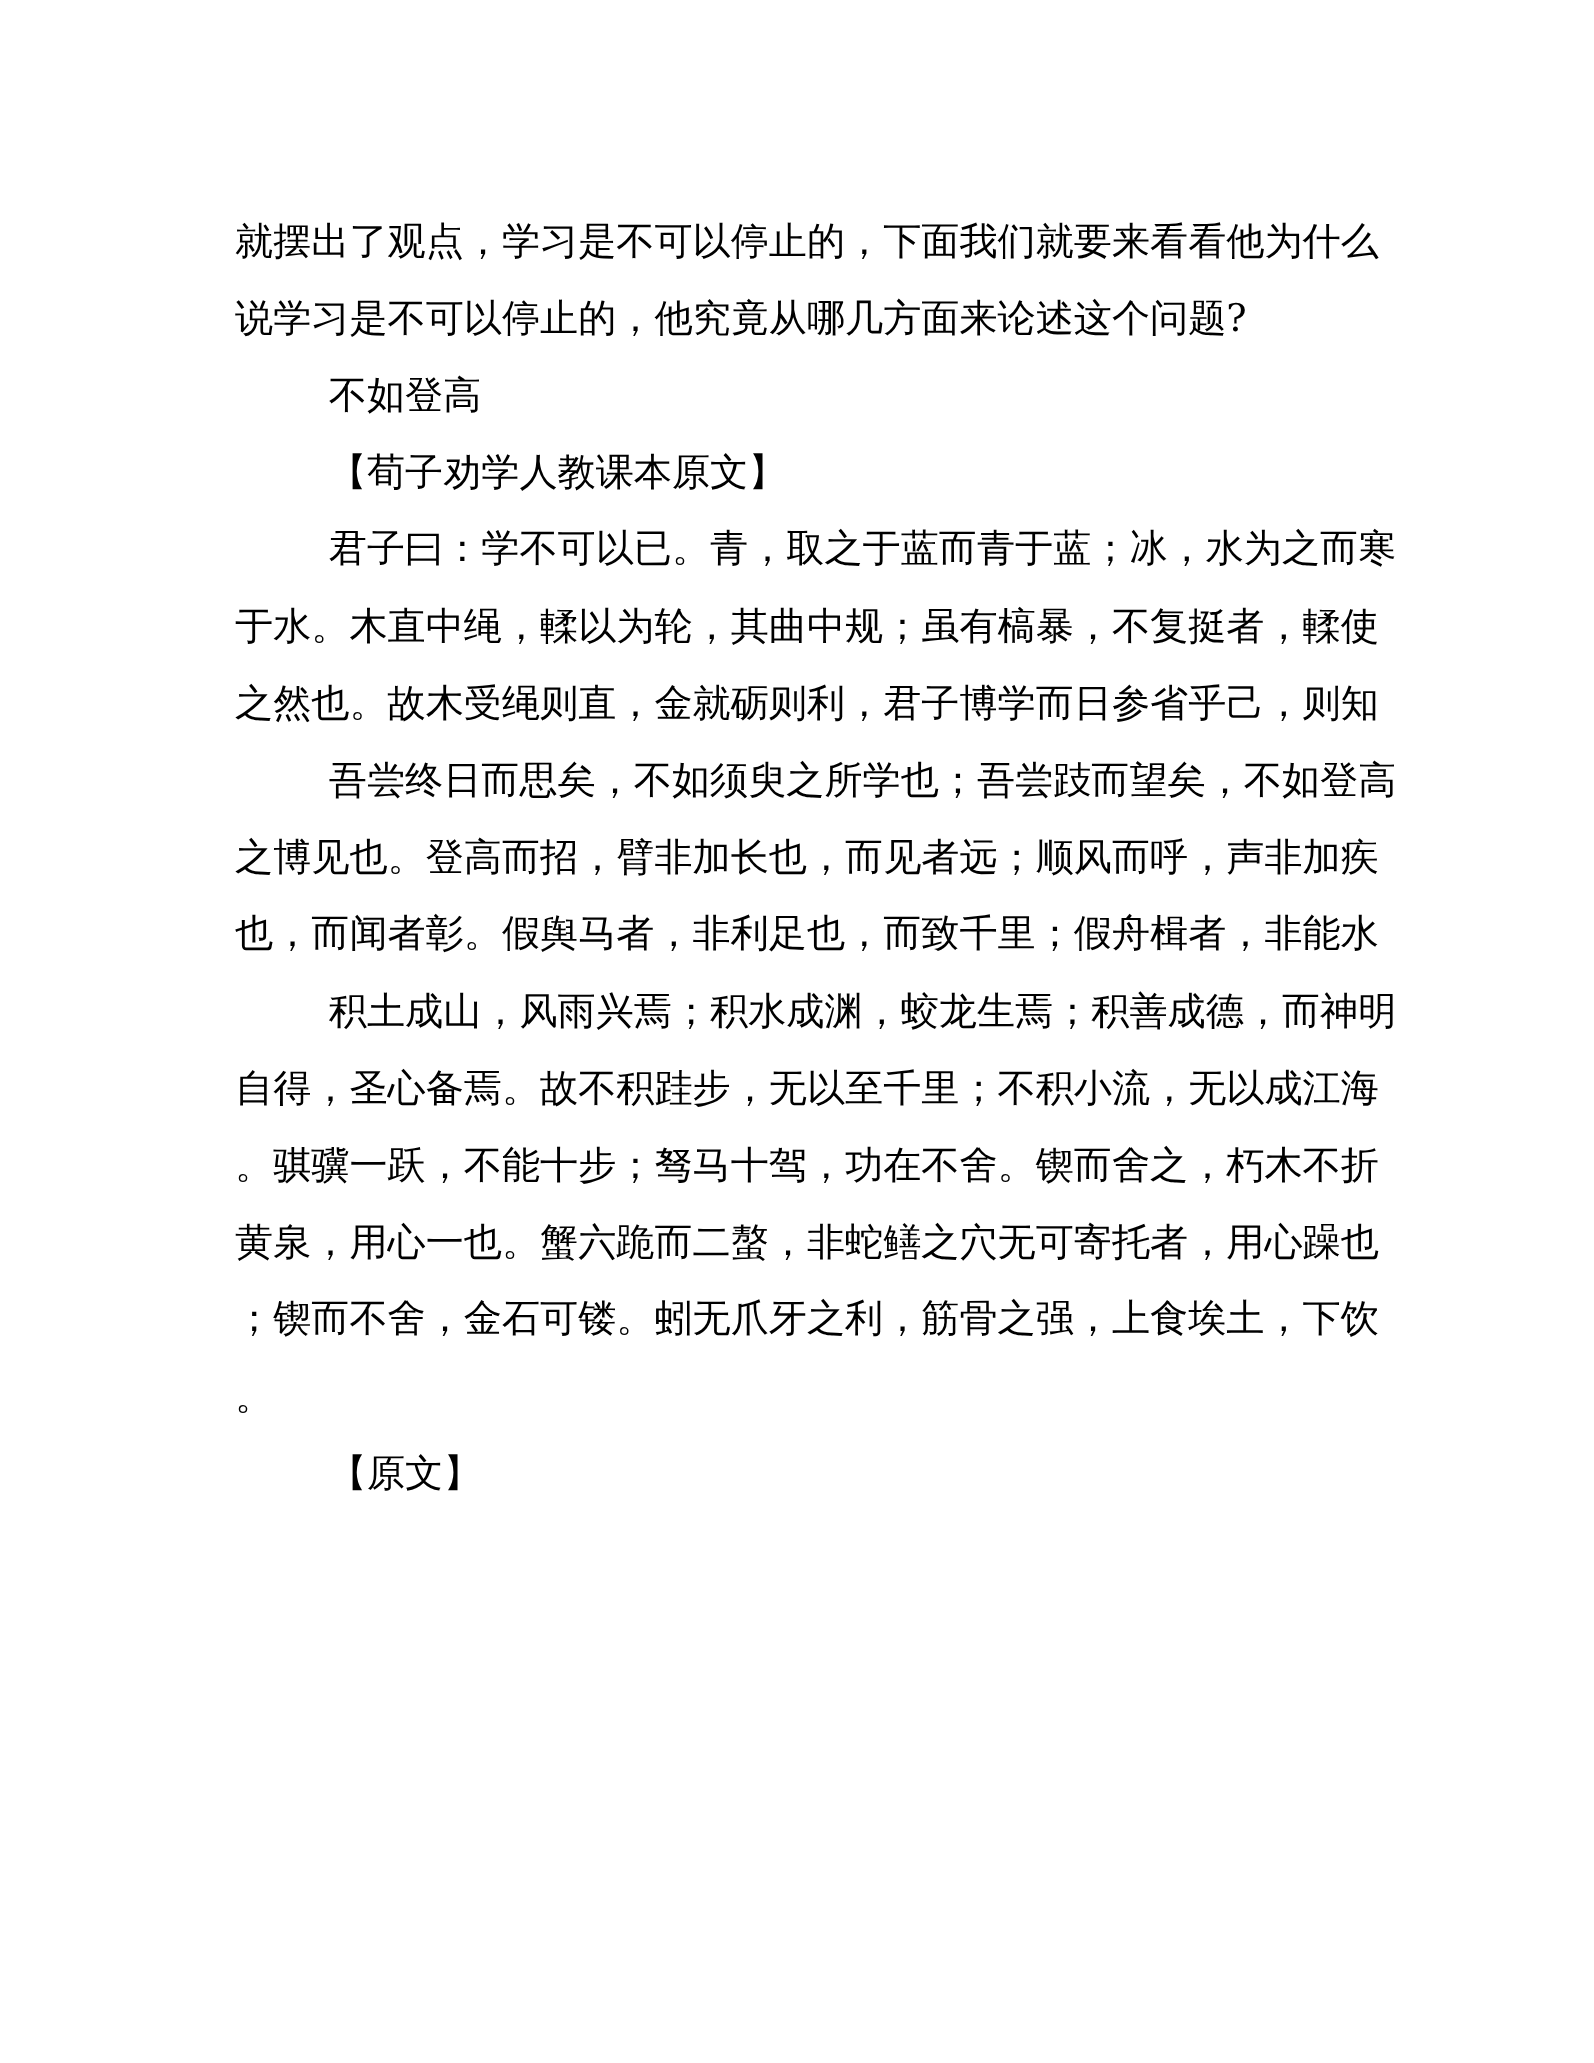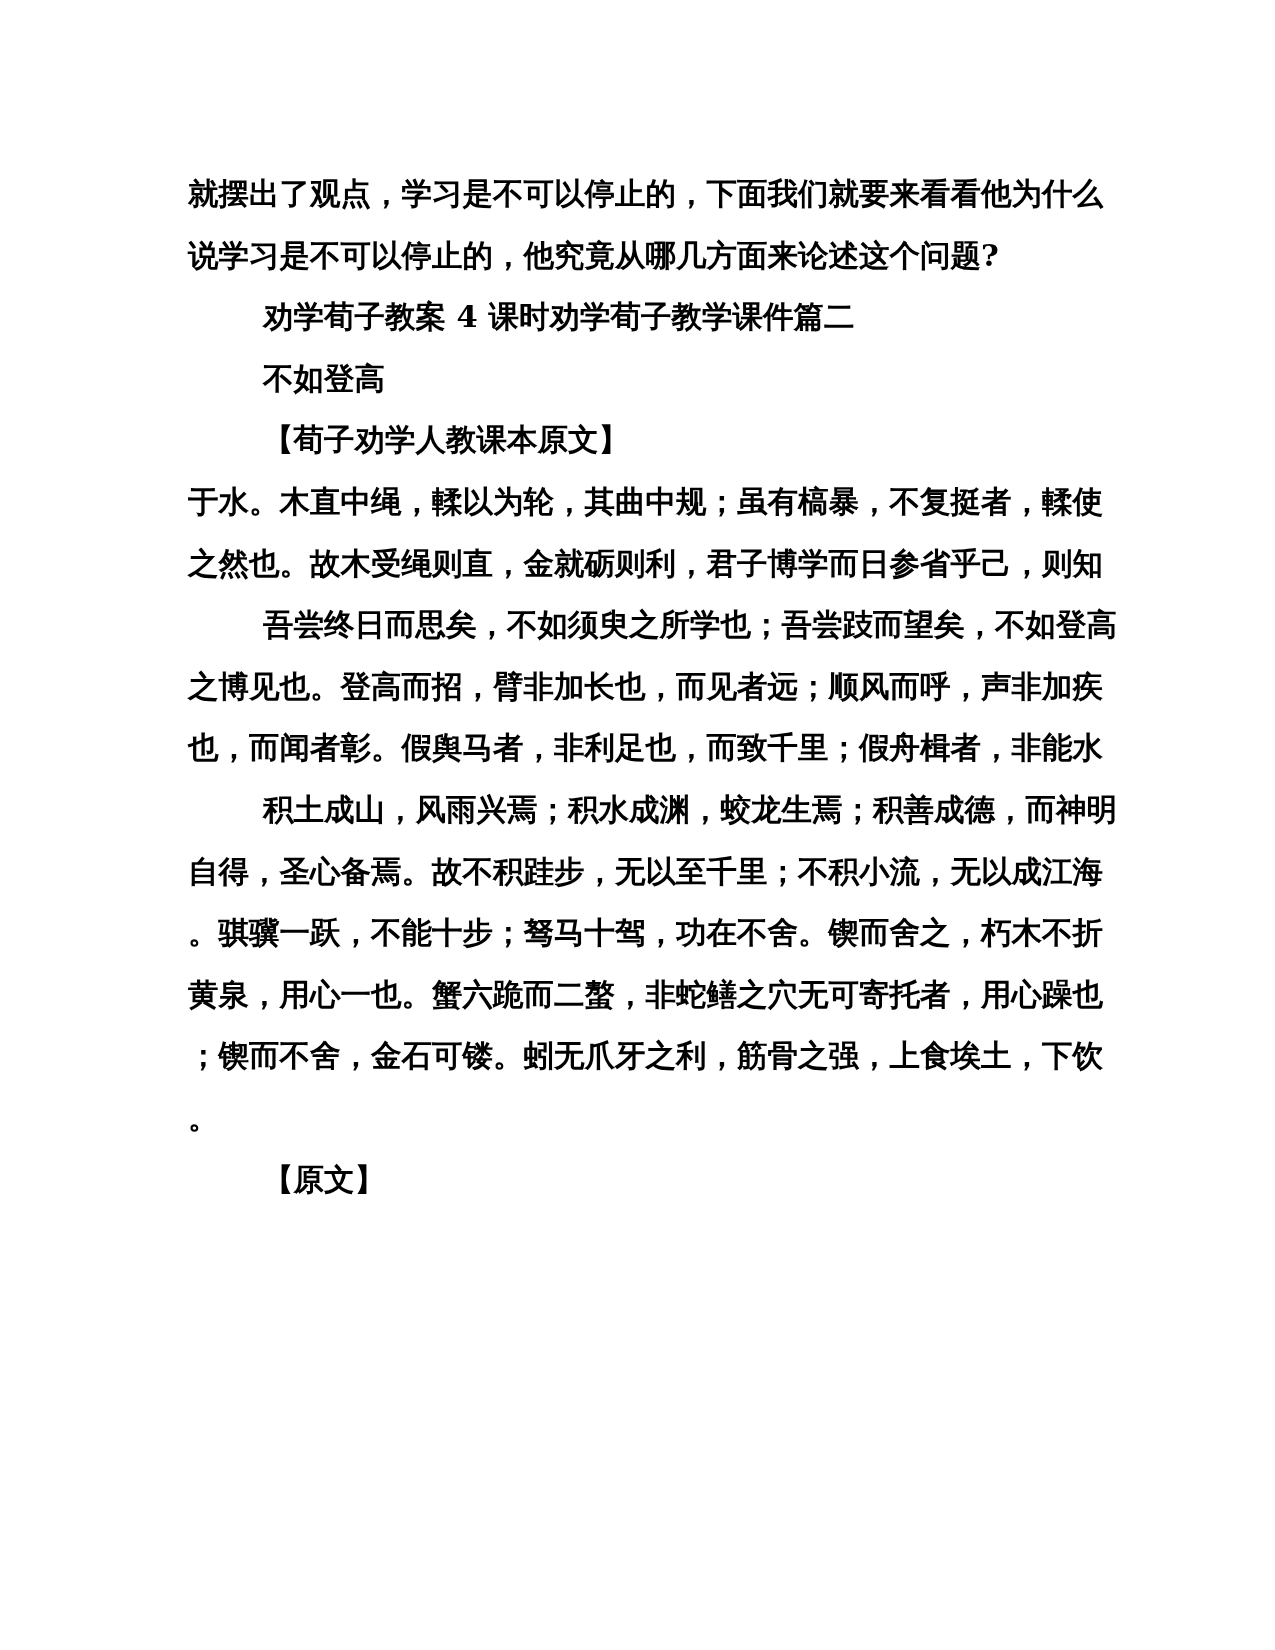--- a/index.html
+++ b/index.html
@@ -14,44 +14,44 @@
     background: #ffffff;
     overflow: hidden;
   }
   .doc-body {
     position: absolute;
     left: 188px;
     top: 163px;
     width: 895px;
     font-family: "DejaVu Serif", "Liberation Serif", serif;
     font-size: 30.5px;
-    font-weight: 700;
+    font-weight: 400;
     color: #000000;
     line-height: 61.6px;
     text-align: left;
     letter-spacing: 0;
   }
   .doc-body .line {
     white-space: nowrap;
     height: 61.6px;
   }
   .doc-body .line.indent {
     text-indent: 75px;
   }
 </style>
 </head>
 <body>
 
 <div class="page">
   <div class="doc-body" id="doc-body">
       <div class="line">就摆出了观点，学习是不可以停止的，下面我们就要来看看他为什么</div>
       <div class="line">说学习是不可以停止的，他究竟从哪几方面来论述这个问题?</div>
-      <div class="line indent">劝学荀子教案 4 课时劝学荀子教学课件篇二</div>
       <div class="line indent">不如登高</div>
       <div class="line indent">【荀子劝学人教课本原文】</div>
+      <div class="line indent">君子曰：学不可以已。青，取之于蓝而青于蓝；冰，水为之而寒</div>
       <div class="line">于水。木直中绳，輮以为轮，其曲中规；虽有槁暴，不复挺者，輮使</div>
       <div class="line">之然也。故木受绳则直，金就砺则利，君子博学而日参省乎己，则知</div>
       <div class="line indent">吾尝终日而思矣，不如须臾之所学也；吾尝跂而望矣，不如登高</div>
       <div class="line">之博见也。登高而招，臂非加长也，而见者远；顺风而呼，声非加疾</div>
       <div class="line">也，而闻者彰。假舆马者，非利足也，而致千里；假舟楫者，非能水</div>
       <div class="line indent">积土成山，风雨兴焉；积水成渊，蛟龙生焉；积善成德，而神明</div>
       <div class="line">自得，圣心备焉。故不积跬步，无以至千里；不积小流，无以成江海</div>
       <div class="line">。骐骥一跃，不能十步；驽马十驾，功在不舍。锲而舍之，朽木不折</div>
       <div class="line">黄泉，用心一也。蟹六跪而二螯，非蛇鳝之穴无可寄托者，用心躁也</div>
       <div class="line">；锲而不舍，金石可镂。蚓无爪牙之利，筋骨之强，上食埃土，下饮</div>

